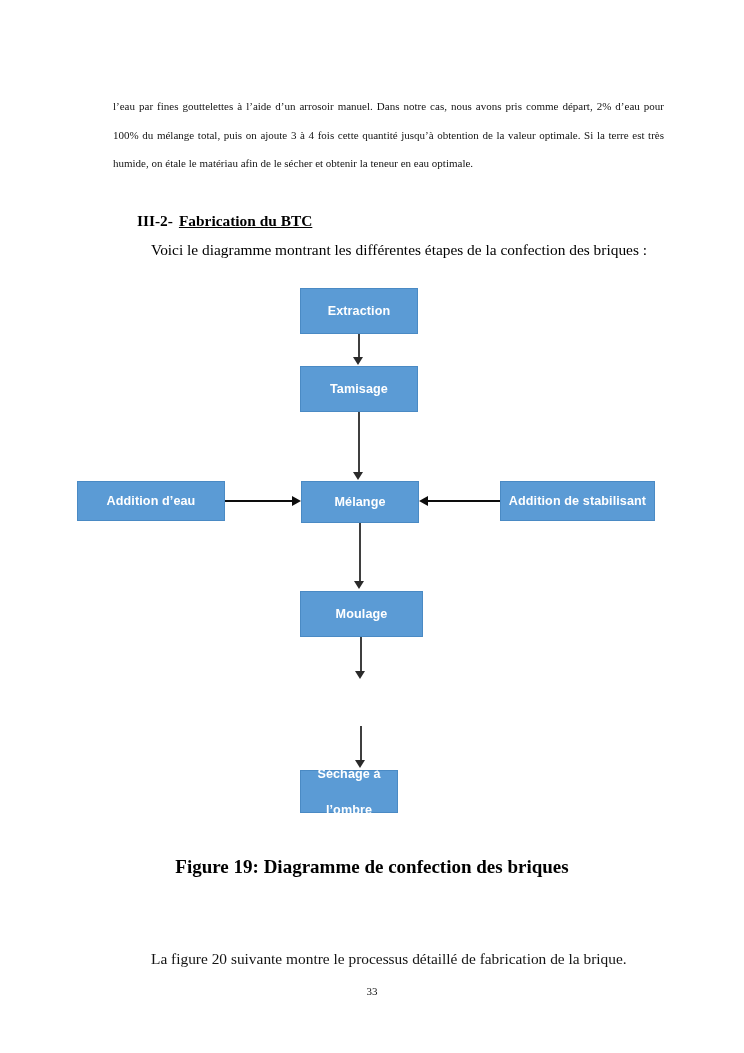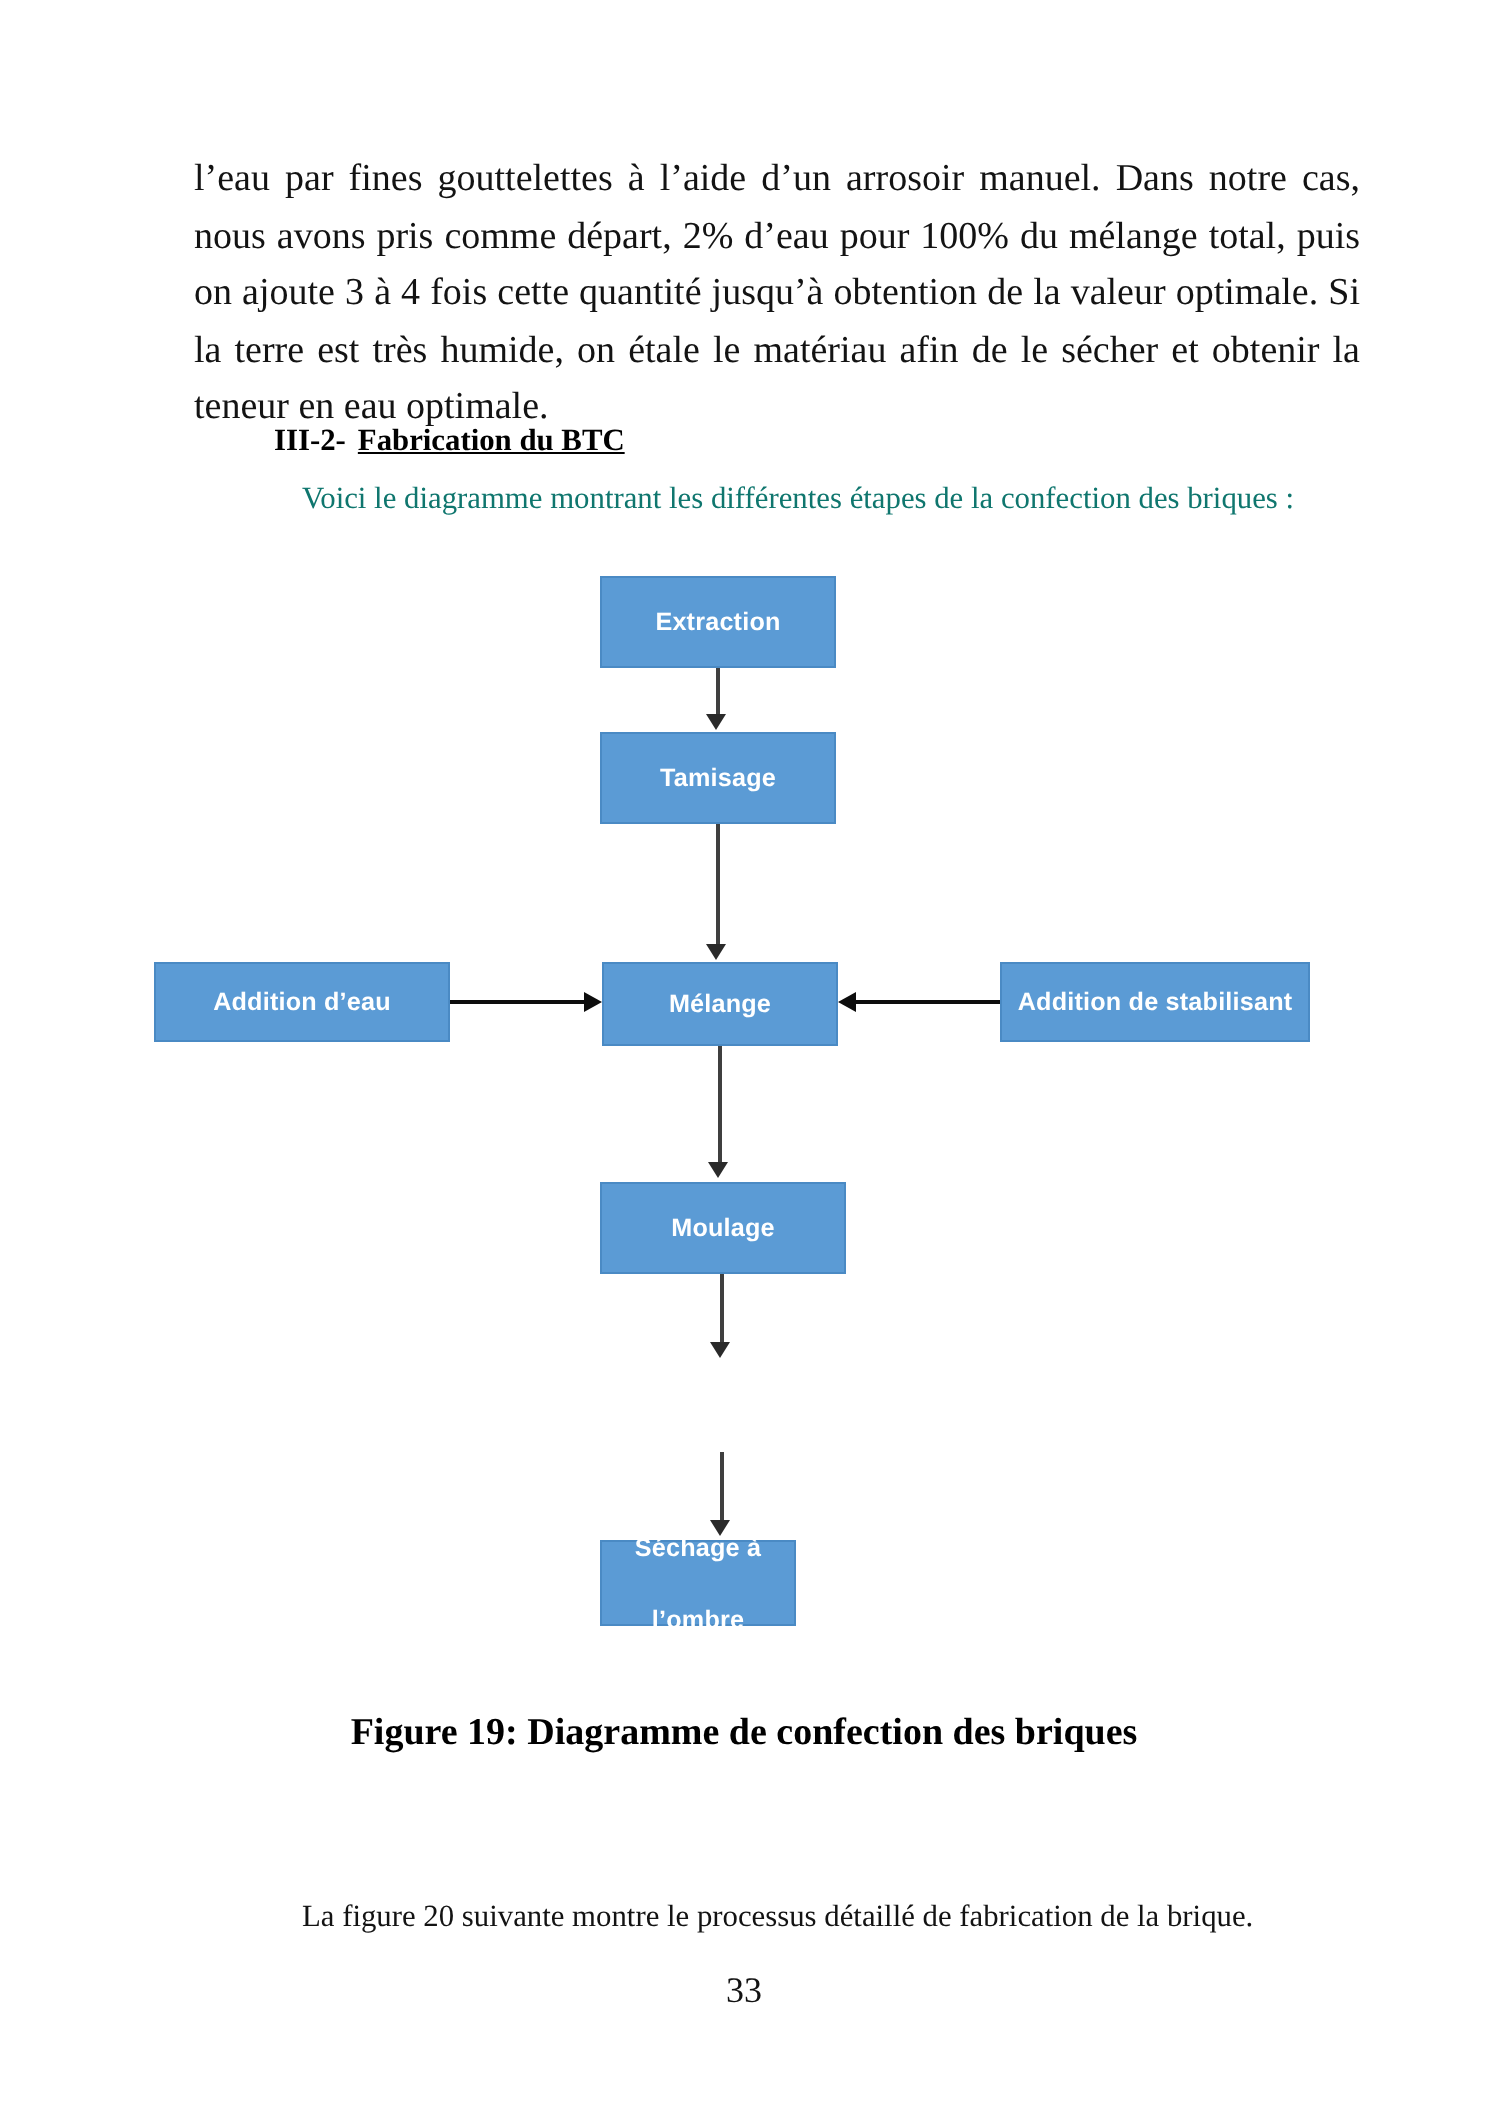--- a/index.html
+++ b/index.html
@@ -20,25 +20,25 @@
   }
 
   
   .content {
     position: absolute;
     left: 97px;
     top: 76px;
     width: 583px;
   }
   .para {
-    font-size: 19px;
+    font-size: 11px;
     line-height: 28.6px;
     text-align: justify;
     text-justify: inter-word;
-    margin: 0;
+    margin: 16px;
     color: #131313;
   }
 
   
   .heading {
     position: absolute;
     left: 137px;
     top: 212px;
     font-size: 15.4px;
     font-weight: bold;
@@ -47,21 +47,21 @@
   }
   .heading .num { text-decoration: none; }
   .heading .ttl { text-decoration: underline; margin-left: 6px; }
 
   .intro-line {
     position: absolute;
     left: 151px;
     top: 238px;
     font-size: 15.4px;
     line-height: 24px;
-    color: #0f766e;
+    color: #000000;
     white-space: nowrap;
   }
 
   
   .flow {
     position: absolute;
     left: 0;
     top: 0;
     width: 744px;
     height: 1053px;
@@ -148,21 +148,21 @@
     color: #131313;
     white-space: nowrap;
     margin-top: 39px;
   }
   .page-number {
     position: absolute;
     left: 0;
     top: 985px;
     width: 744px;
     text-align: center;
-    font-size: 18px;
+    font-size: 11px;
     color: #131313;
   }
 </style>
 </head>
 <body>
 
 <div class="page">
 
   <div class="content">
     <p class="para">l’eau par fines gouttelettes à l’aide d’un arrosoir manuel. Dans notre cas, nous avons pris comme départ, 2% d’eau pour 100% du mélange total, puis on ajoute 3 à 4 fois cette quantité jusqu’à obtention de la valeur optimale. Si la terre est très humide, on étale le matériau afin de le sécher et obtenir la teneur en eau optimale.</p>

